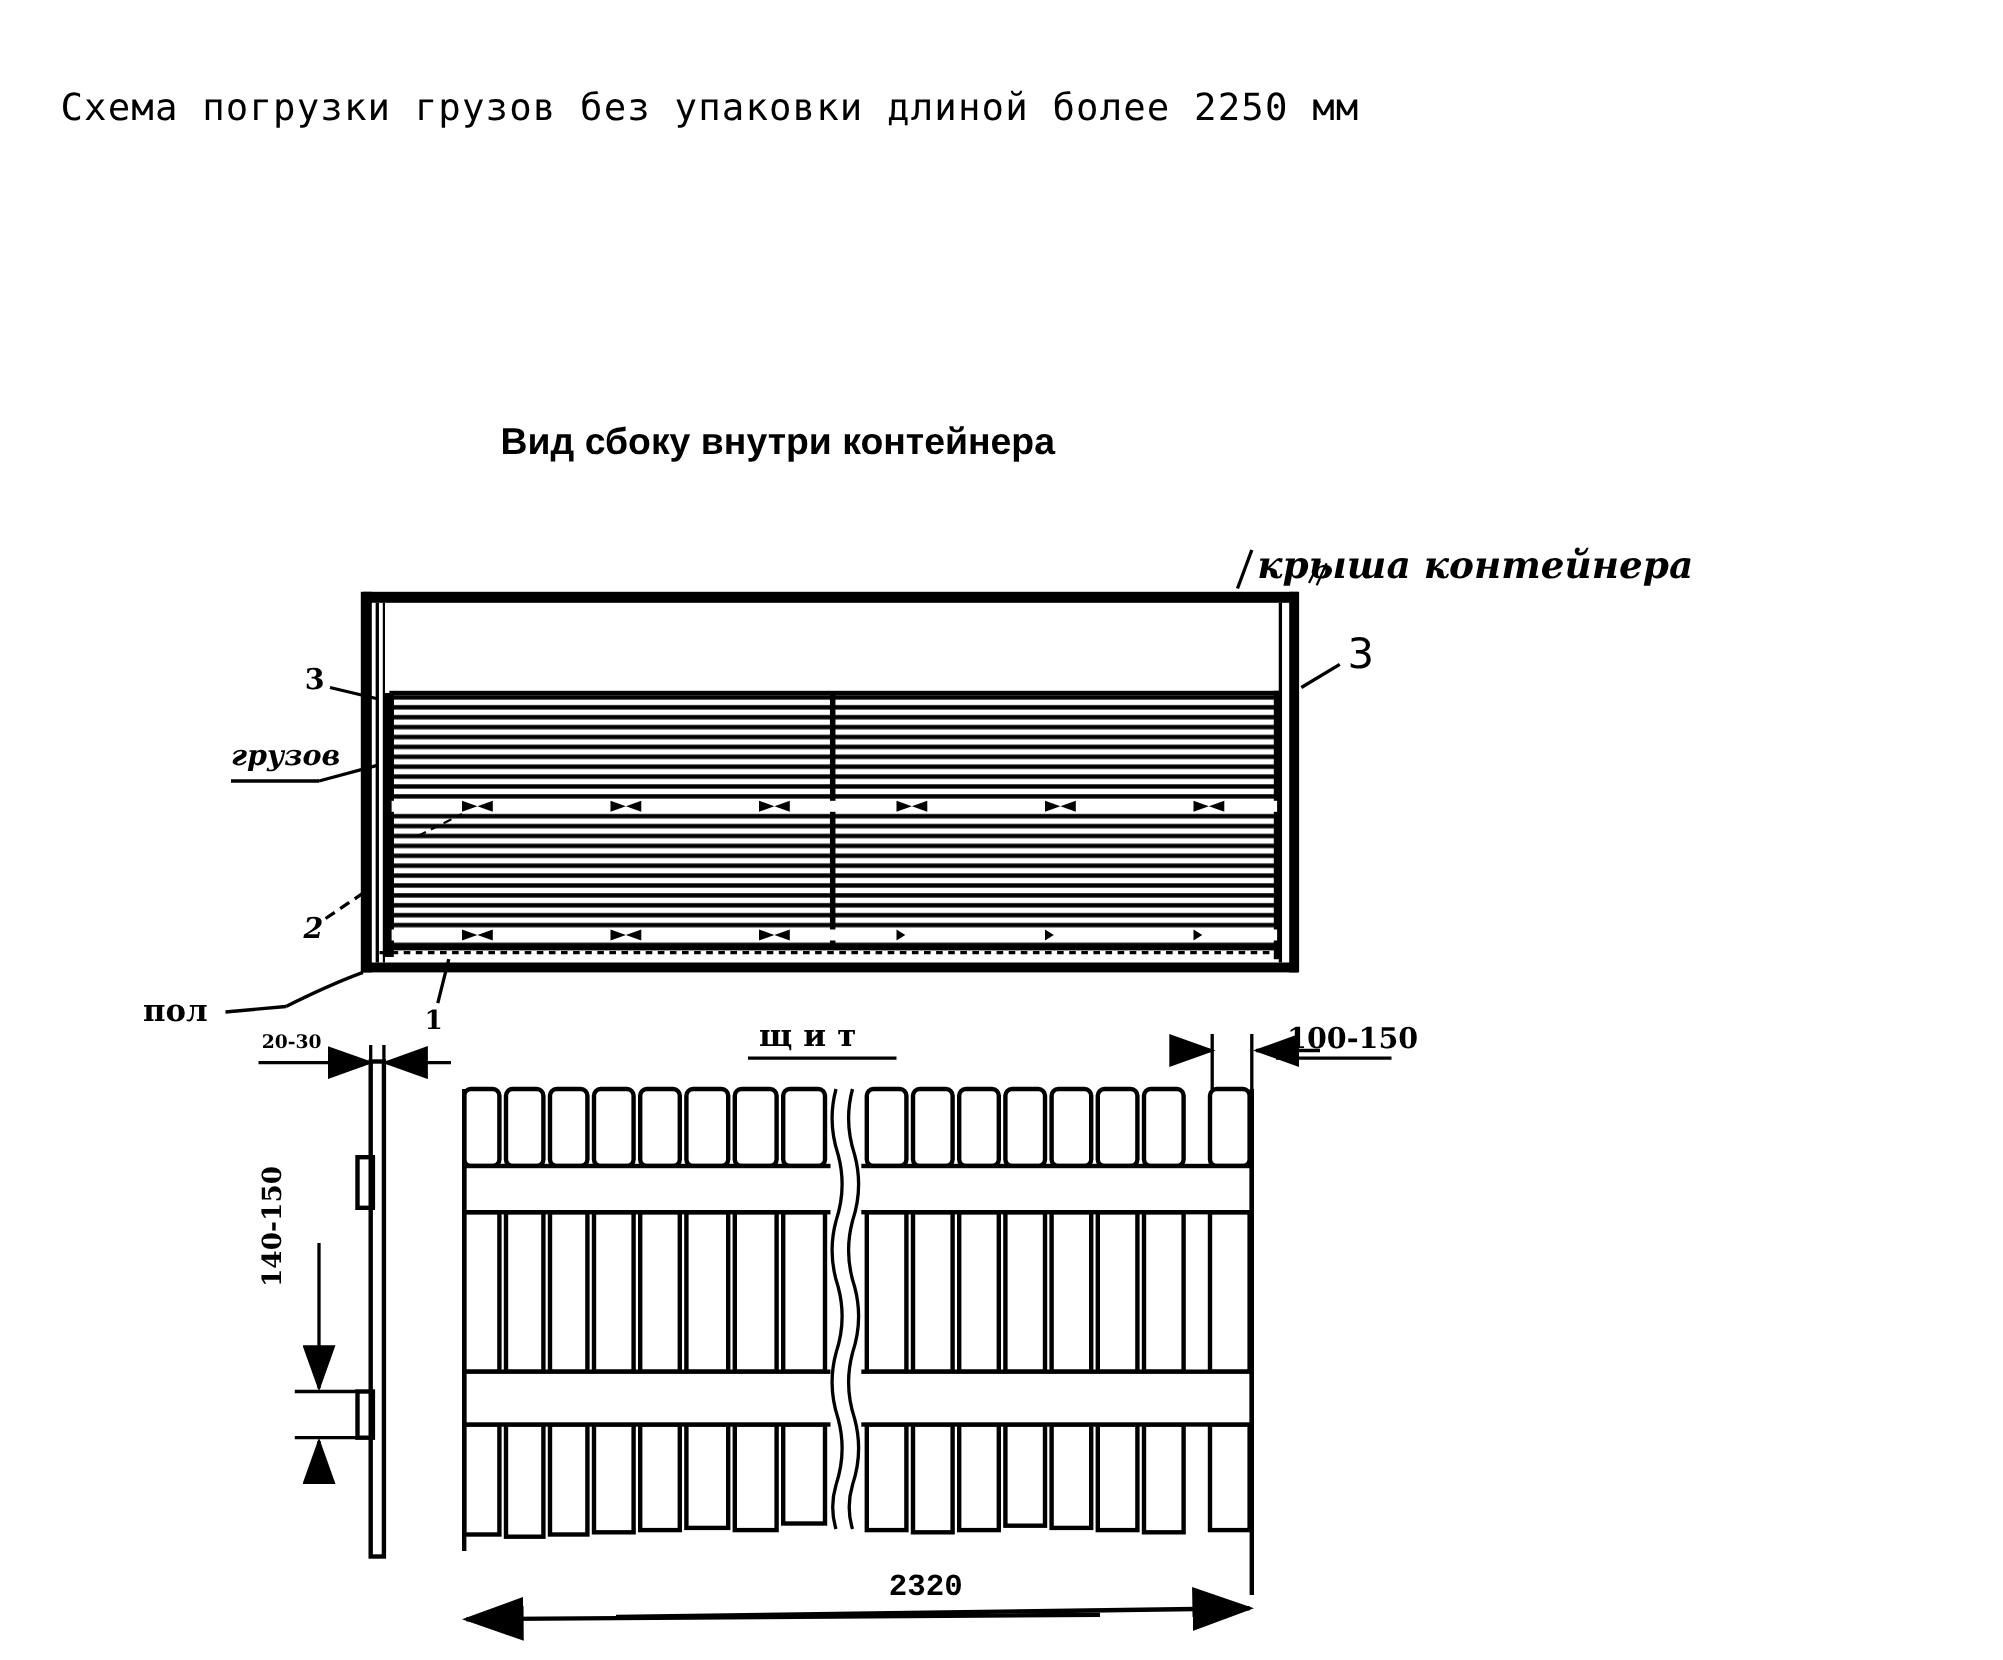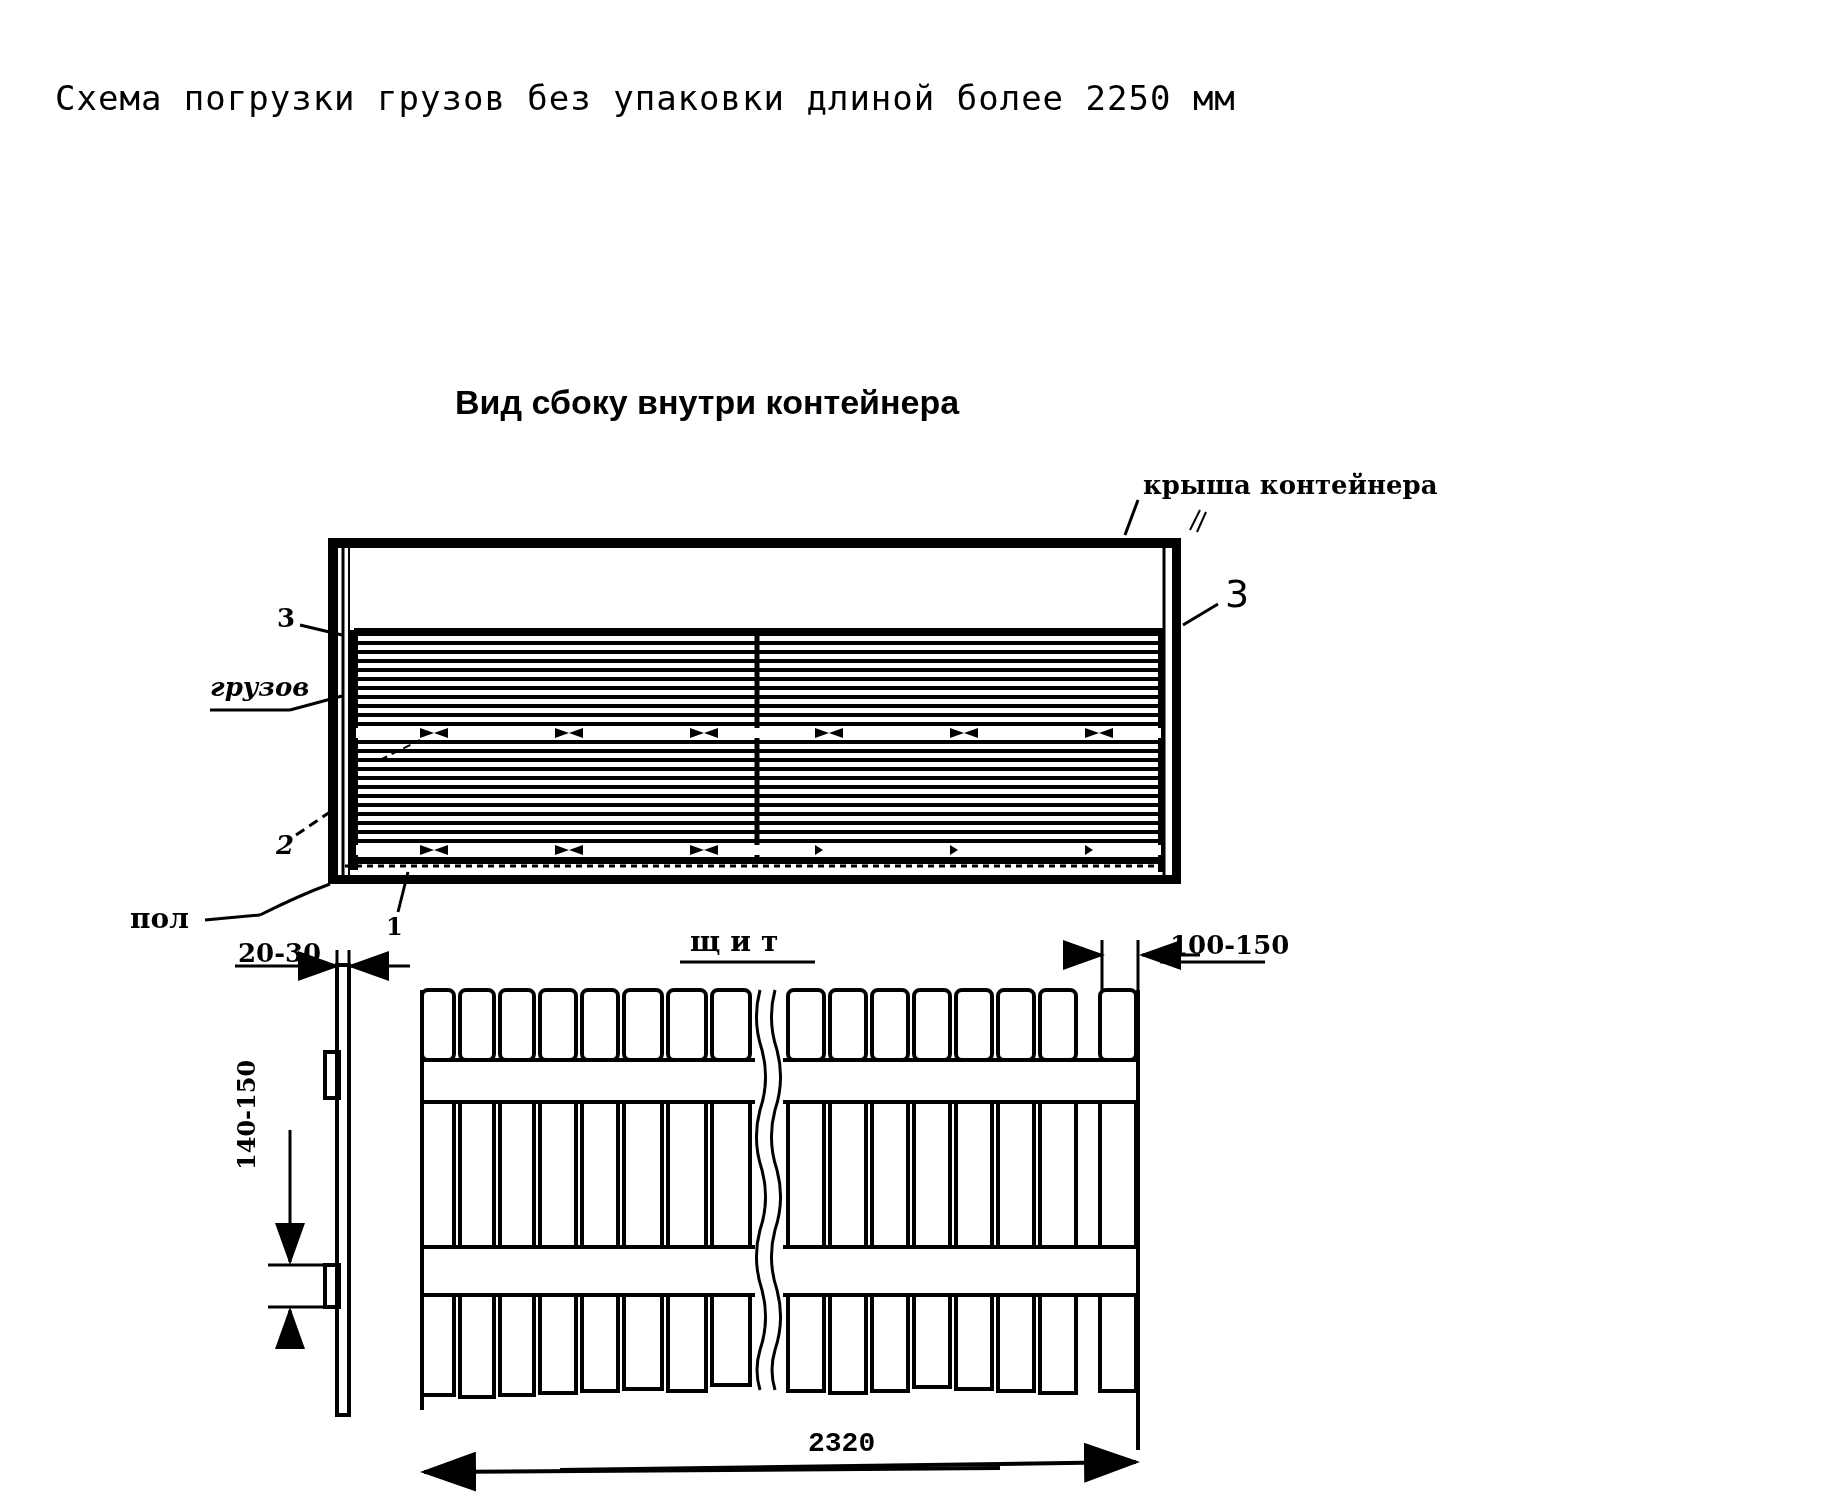--- a/index.html
+++ b/index.html
@@ -166,25 +166,25 @@
     <line x1="1138" y1="940" x2="1138" y2="990" stroke="#000" stroke-width="3"></line>
     <line x1="1160" y1="962" x2="1265" y2="962" stroke="#000" stroke-width="3"></line>
 
     <line x1="680" y1="962" x2="815" y2="962" stroke="#000" stroke-width="3"></line>
 
     <line x1="1000" y1="1468" x2="424" y2="1472" stroke="#000" stroke-width="4" marker-end="url(#arrow)"></line>
     <line x1="560" y1="1470" x2="1136" y2="1462" stroke="#000" stroke-width="4" marker-end="url(#arrow)"></line>
   </g>
 </svg>
 
-<div class="lbl" style="left:1143px;top:470px;font-size:26px;">крыша контейнера</div>
+<div class="lbl" style="left:1143px;top:494px;font-size:34px;font-style:italic;">крыша контейнера</div>
 <div class="lbl" style="left:210px;top:672px;font-size:26px;font-style:italic;">грузов</div>
 <div class="lbl" style="left:130px;top:902px;font-size:28px;">пол</div>
 <div class="lbl" style="left:277px;top:603px;font-size:26px;">3</div>
 <div class="lbl" style="left:1225px;top:572px;font-size:38px;font-weight:normal;font-family:'DejaVu Sans',sans-serif;">3</div>
 <div class="lbl" style="left:276px;top:830px;font-size:26px;font-style:italic;">2</div>
 <div class="lbl" style="left:386px;top:912px;font-size:24px;">1</div>
 
 <div class="lbl" style="left:690px;top:925px;font-size:28px;letter-spacing:10px;">щит</div>
 <div class="lbl" style="left:1170px;top:930px;font-size:26px;">100-150</div>
-<div class="lbl" style="left:238px;top:938px;font-size:26px;text-align:center;">20-30</div>
+<div class="lbl" style="left:238px;top:938px;font-size:17px;text-align:center;">20-30</div>
 <div class="lbl" style="left:232px;top:1170px;font-size:24px;transform:rotate(-90deg);transform-origin:left top;">140-150</div>
 <div class="lbl" style="left:808px;top:1428px;font-size:28px;font-family:Liberation Mono, monospace;">2320</div>
 
 </body></html>

